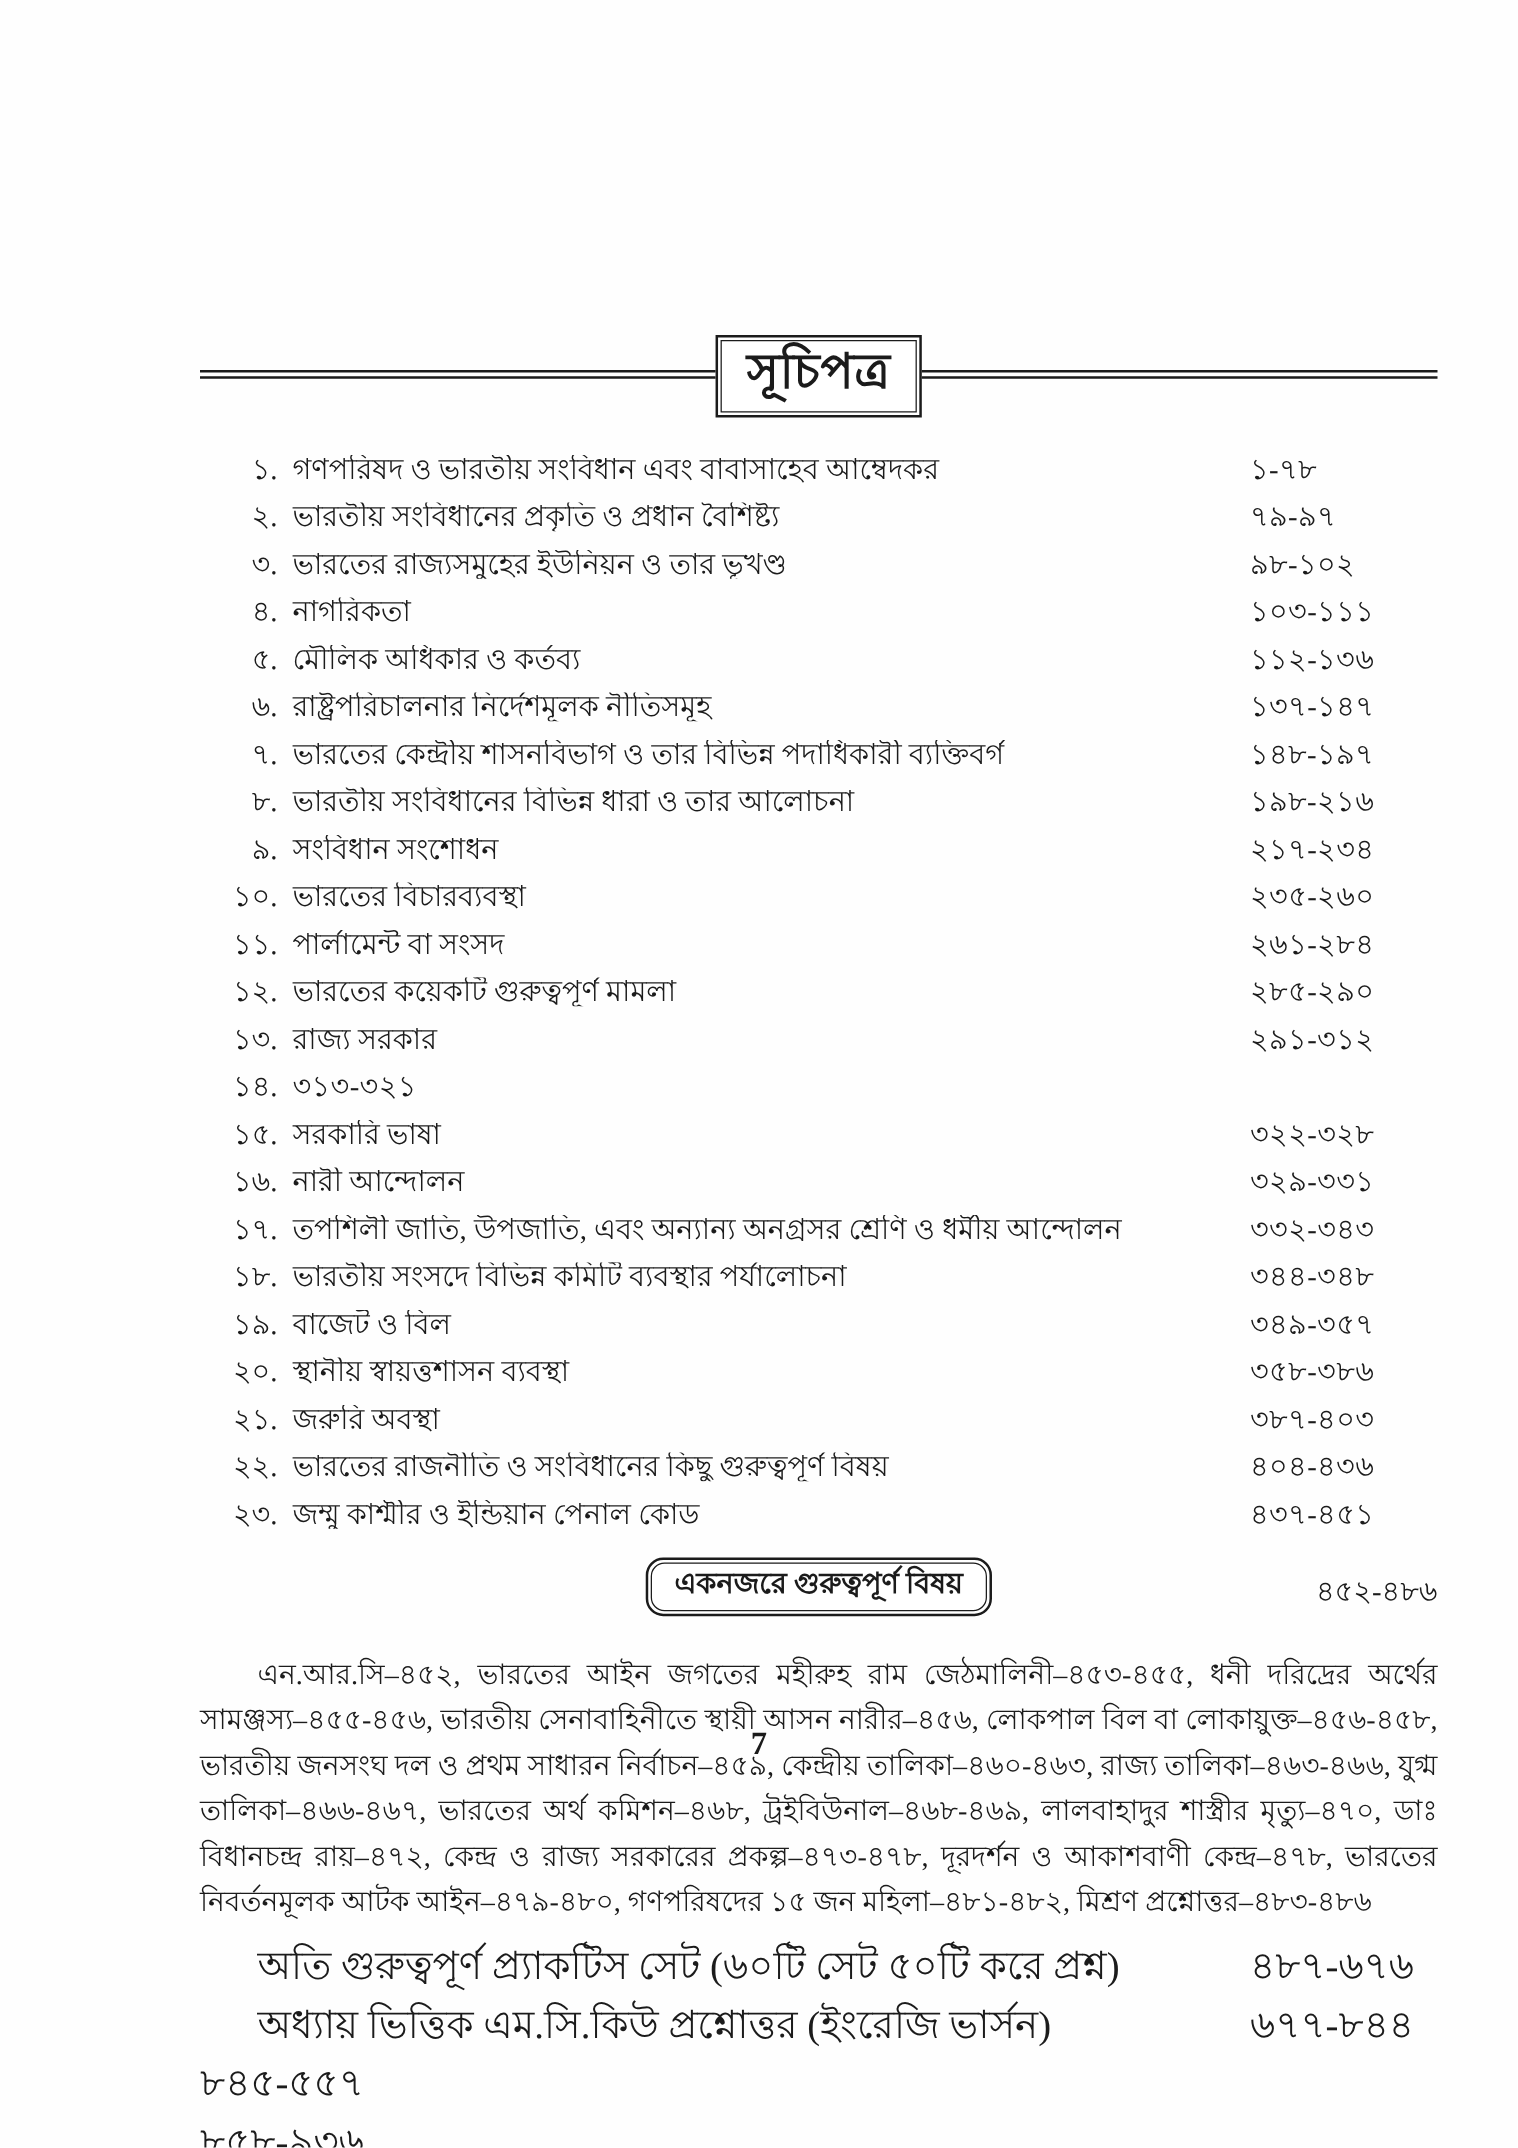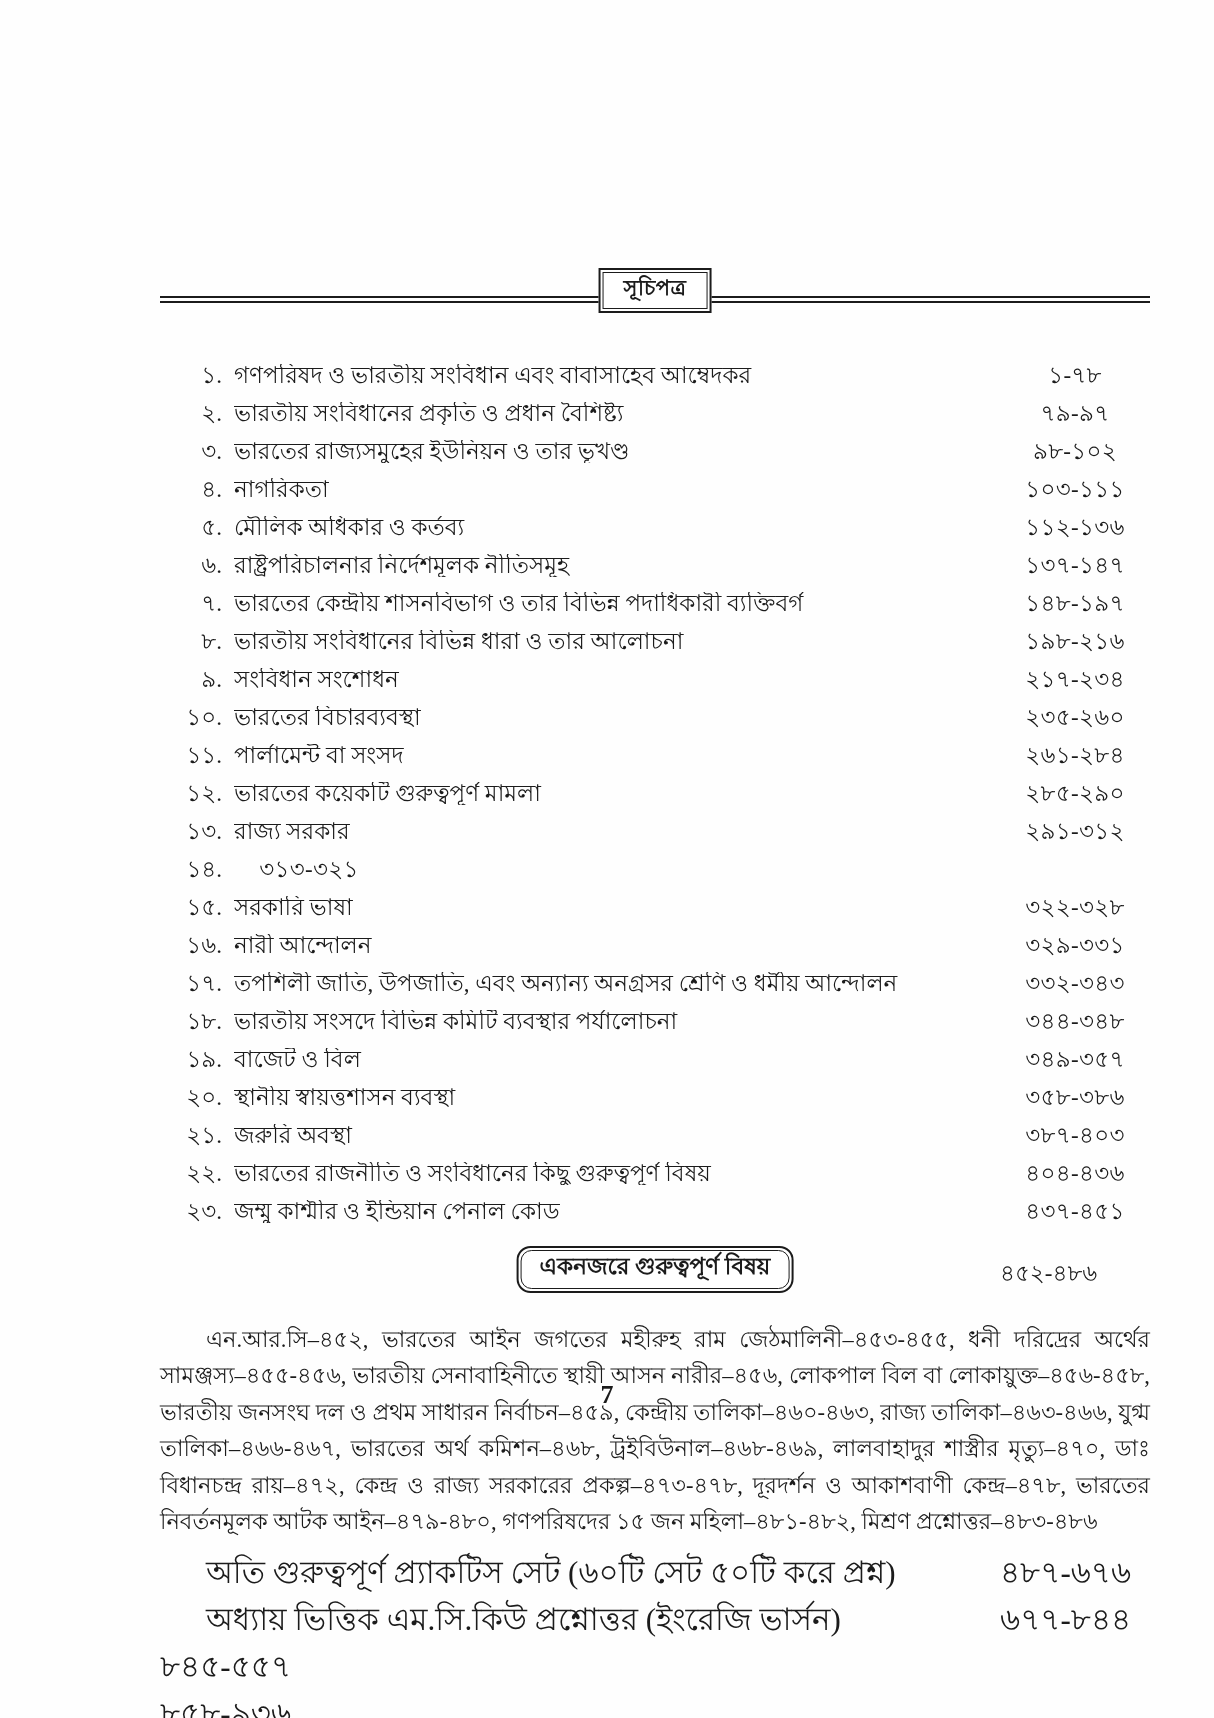--- a/index.html
+++ b/index.html
@@ -54,21 +54,21 @@
     background: #ffffff;
     border: 2px solid #1b1b1b;
     padding: 2px;
     z-index: 3;
   }
   .title-box-inner {
     border: 1px solid #1b1b1b;
     padding: 3px 20px 8px 20px;
   }
   .title-text {
-    font-size: 21px;
+    font-size: 39px;
     font-weight: bold;
     line-height: 1.15;
     letter-spacing: 0.5px;
     white-space: nowrap;
   }
 
   
   .toc-list {
     margin-top: 26px;
   }
@@ -86,21 +86,21 @@
     padding-right: 12px;
     flex: 0 0 auto;
   }
   .toc-label {
     flex: 1 1 auto;
     overflow: hidden;
   }
   .toc-pages {
     flex: 0 0 auto;
     width: 150px;
-    text-align: center;
+    text-align: left;
     letter-spacing: 0.3px;
   }
 
   
   .section2 {
     position: relative;
     margin-top: 16px;
     height: 52px;
   }
   .round-box {
@@ -123,20 +123,21 @@
     font-size: 23px;
     font-weight: bold;
     white-space: nowrap;
     line-height: 1.25;
   }
   .section2-pages {
     position: absolute;
     right: 0;
     top: 9px;
     width: 150px;
+    text-align: right;
     font-size: 23px;
   }
 
   
   .summary-para {
     margin-top: 24px;
     font-size: 22.5px;
     line-height: 1.62;
     text-align: justify;
     text-justify: inter-word;

